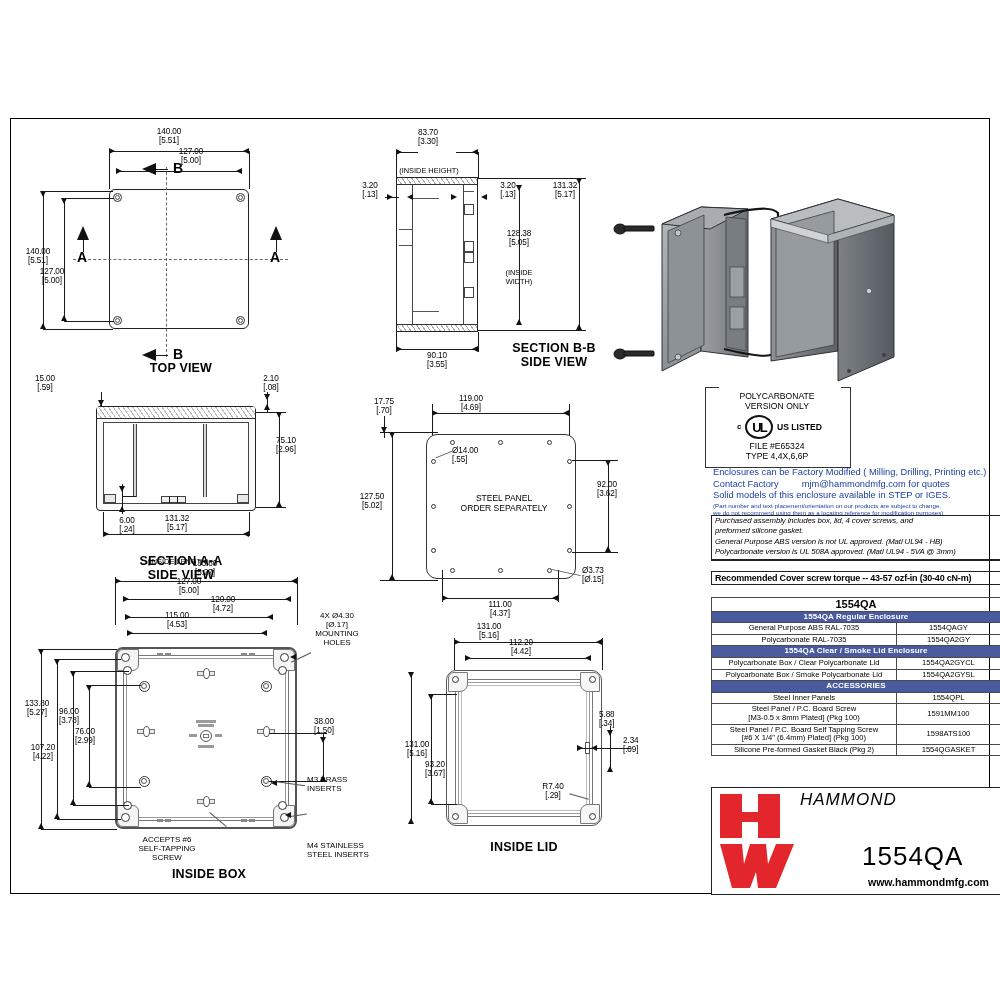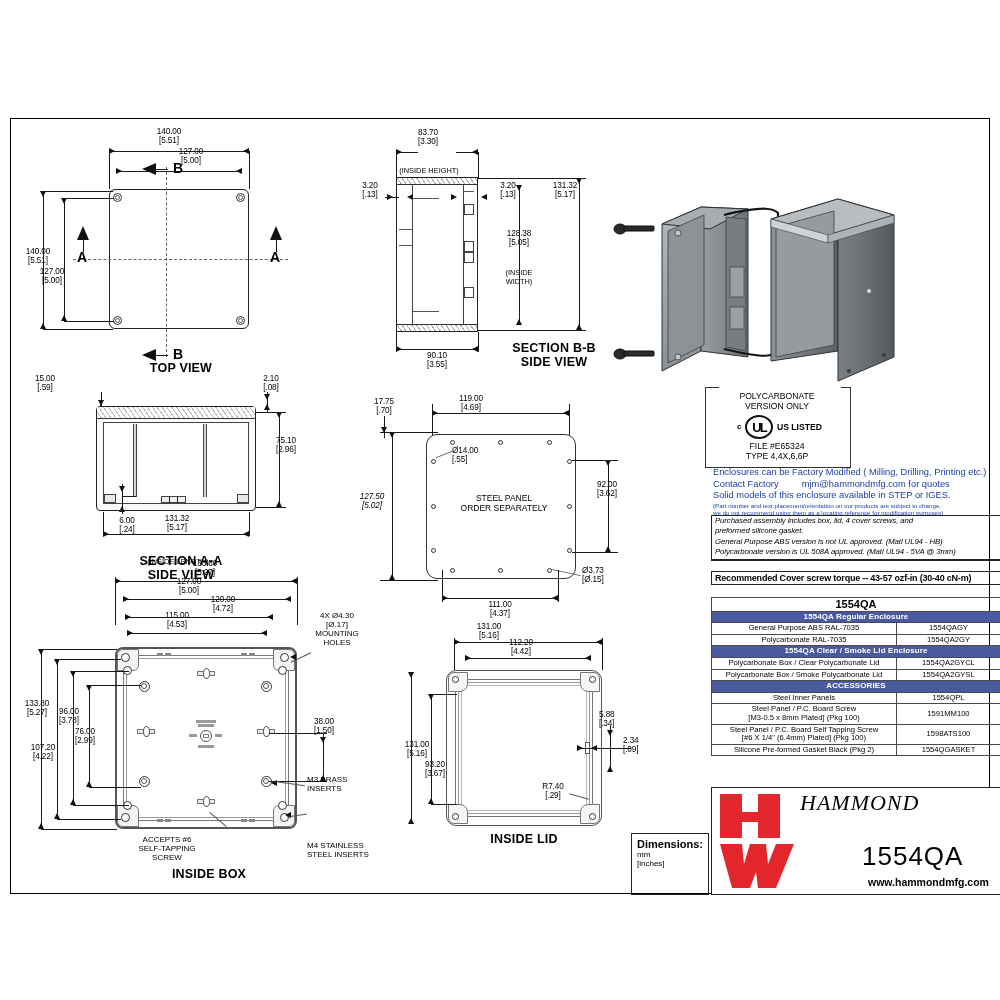--- a/index.html
+++ b/index.html
@@ -302,21 +302,21 @@
     <div class="holec" style="left:221px;top:164px;width:5px;height:5px;"></div>
 
     <div class="dim abs" style="left:106px;top:62px;width:46px;text-align:left;">
       <span>Ø14.00</span><br><span>[.55]</span>
     </div>
     <div class="hl-thin" style="left:89px;top:70px;width:18px;transform:rotate(-22deg);"></div>
 
     <div class="lbl-c abs" style="left:113px;top:110px;width:90px;font-size:8.5px;">STEEL PANEL</div>
     <div class="lbl-c abs" style="left:108px;top:120px;width:100px;font-size:8.5px;">ORDER SEPARATELY</div>
 
-    <div class="dim abs" style="left:2px;top:108px;width:48px;font-style:italic;">
+    <div class="dim abs" style="left:2px;top:108px;width:48px;">
       <span>127.50</span><br><span>[5.02]</span>
     </div>
     <div class="vl" style="left:46px;top:48px;height:148px;"></div>
     <div class="ar ar-d" style="left:43px;top:48px;"></div>
     <div class="ar ar-u" style="left:43px;top:190px;"></div>
     <div class="hl" style="left:34px;top:48px;width:58px;"></div>
     <div class="hl" style="left:34px;top:196px;width:58px;"></div>
 
     <div class="dim abs" style="left:238px;top:96px;width:46px;">
       <span>92.00</span><br><span>[3.62]</span>
@@ -564,21 +564,21 @@
     </div>
     <div class="hl" style="left:176px;top:134px;width:54px;"></div>
     <div class="ar ar-r" style="left:176px;top:131px;"></div>
     <div class="ar ar-l" style="left:190px;top:131px;"></div>
 
     <div class="dim abs" style="left:134px;top:168px;width:36px;">
       <span>R7.40</span><br><span>[.29]</span>
     </div>
     <div class="hl-thin" style="left:168px;top:182px;width:20px;transform:rotate(16deg);"></div>
 
-    <div class="vtitle abs" style="left:58px;top:218px;width:130px;">INSIDE LID</div>
+    <div class="vtitle abs" style="left:58px;top:226px;width:130px;">INSIDE LID</div>
   </div>
 
   <div class="abs" style="left:595px;top:60px;width:300px;height:230px;">
     <svg width="300" height="230" viewBox="0 0 300 230">
       <defs>
         <linearGradient id="gfront" x1="0" y1="0" x2="1" y2="0">
           <stop offset="0%" stop-color="#9a9ea2"></stop>
             <stop offset="100%" stop-color="#6f7479"></stop>
         </linearGradient>
         <linearGradient id="gtop" x1="0" y1="0" x2="0" y2="1">
@@ -721,32 +721,27 @@
 [#6 X 1/4" (6.4mm) Plated] (Pkg 100)</td>
         <td>1598ATS100</td>
       </tr>
       <tr>
         <td>Silicone Pre-formed Gasket Black (Pkg 2)</td>
         <td>1554QGASKET</td>
       </tr>
     </tbody>
   </table>
 
-  <div class="abs" style="left:620px;top:714px;width:78px;height:62px;border:1px solid #222;padding:4px 5px;">
-    <div style="font-size:11px;font-weight:bold;">Dimensions:</div>
-    <div style="font-size:8px;">mm</div>
-    <div style="font-size:8px;">[inches]</div>
-  </div>
 
   <div class="abs" style="left:700px;top:668px;width:290px;height:108px;border:1px solid #222;background:#fff;">
 
     <svg class="abs" width="78" height="100" viewBox="0 0 78 100" style="left:6px;top:4px;">
       <g fill="#e3262b">
         <polygon points="2,2 24,2 24,20 40,20 40,2 62,2 62,46 40,46 40,30 24,30 24,46 2,46"></polygon>
         <polygon points="2,52 24,52 26,72 32,52 48,52 50,72 58,52 76,52 58,96 40,96 38,80 32,96 14,96"></polygon>
       </g>
     </svg>
-    <div class="abs" style="left:88px;top:2px;font-size:22px;letter-spacing:1px;font-style:italic;font-weight:normal;font-family:Liberation Serif, serif;text-align:right;">HAMMOND</div>
+    <div class="abs" style="left:88px;top:2px;font-size:17px;letter-spacing:1px;font-style:italic;font-weight:normal;font-family:Liberation Sans, sans-serif;text-align:right;">HAMMOND</div>
     <div class="abs" style="left:150px;top:53px;font-size:26px;font-weight:normal;letter-spacing:1px;">1554QA</div>
     <div class="abs" style="left:156px;top:88px;font-size:10.5px;font-weight:bold;">www.hammondmfg.com</div>
   </div>
 
 </div>
 
 </body></html>

